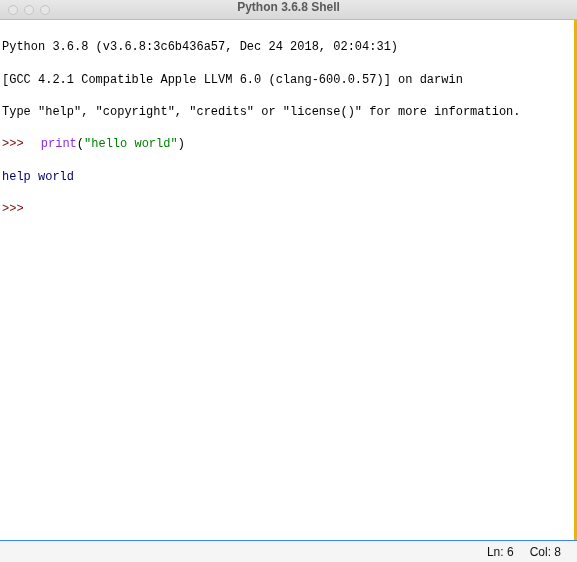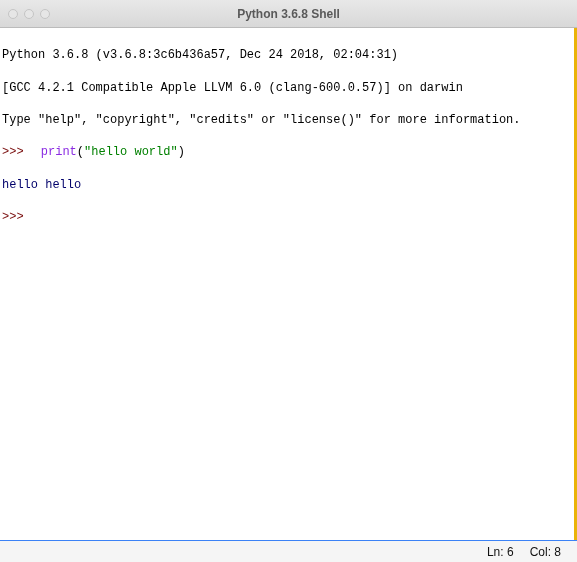--- a/index.html
+++ b/index.html
@@ -10,25 +10,24 @@
     body {
       width: 577px;
       height: 562px;
       font-family: Menlo, Monaco, "Courier New", monospace;
       font-size: 12px;
       background: #fff;
       display: flex;
       flex-direction: column;
     }
     .titlebar {
-      height: 28px;
+      height: 20px;
       background: linear-gradient(#e8e8e8, #d8d8d8);
       border-bottom: 1px solid #bbb;
       display: flex;
-      align-items: center;
       position: relative;
       padding: 0 8px;
     }
     .traffic-lights {
       display: flex;
       gap: 6px;
       align-items: center;
     }
     .traffic-light {
       width: 10px;
@@ -91,20 +90,20 @@
     <div class="traffic-light"></div>
   </div>
   <div class="title">Python 3.6.8 Shell</div>
 </div>
 
 <div class="content">
 <span class="line">Python 3.6.8 (v3.6.8:3c6b436a57, Dec 24 2018, 02:04:31)</span>
 <span class="line">[GCC 4.2.1 Compatible Apple LLVM 6.0 (clang-600.0.57)] on darwin</span>
 <span class="line">Type "help", "copyright", "credits" or "license()" for more information.</span>
 <span class="line"><span class="prompt">&gt;&gt;&gt; </span><span class="keyword">print</span><span>(</span><span class="string">"hello world"</span><span>)</span></span>
-<span class="line output">hello hello</span>
+<span class="line output">help world</span>
 <span class="line"><span class="prompt">&gt;&gt;&gt; </span></span>
 </div>
 
 <div class="statusbar">
   <span>Ln: 6</span>
   <span>Col: 8</span>
 </div>
 
 </body></html>

